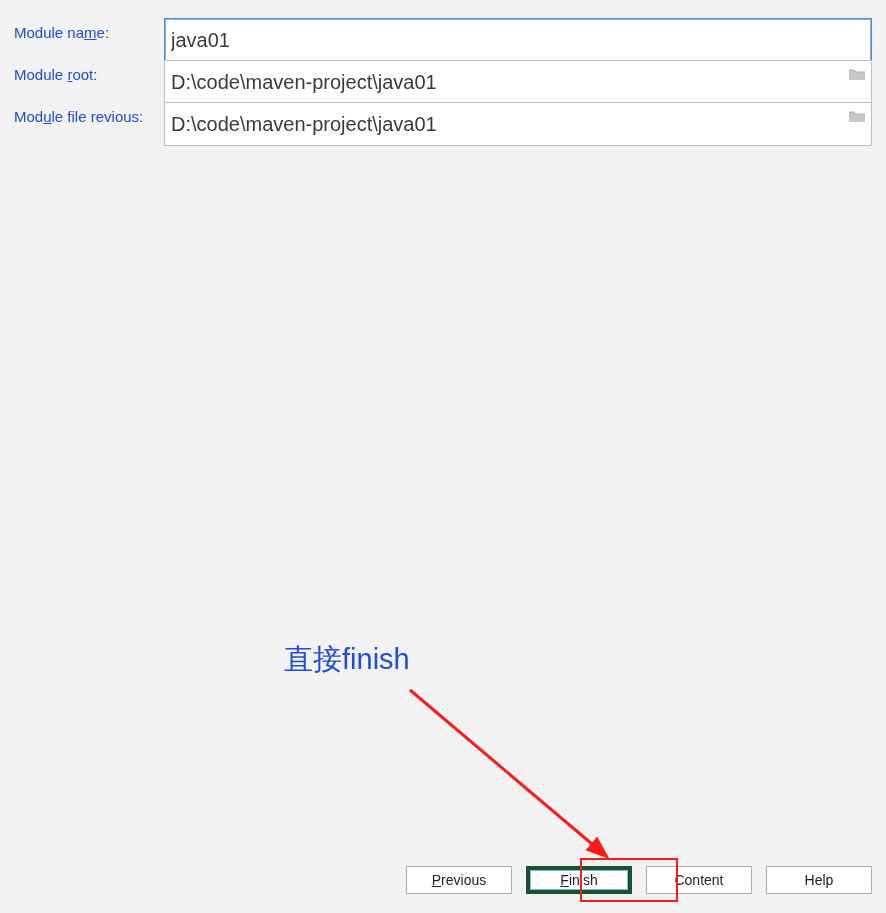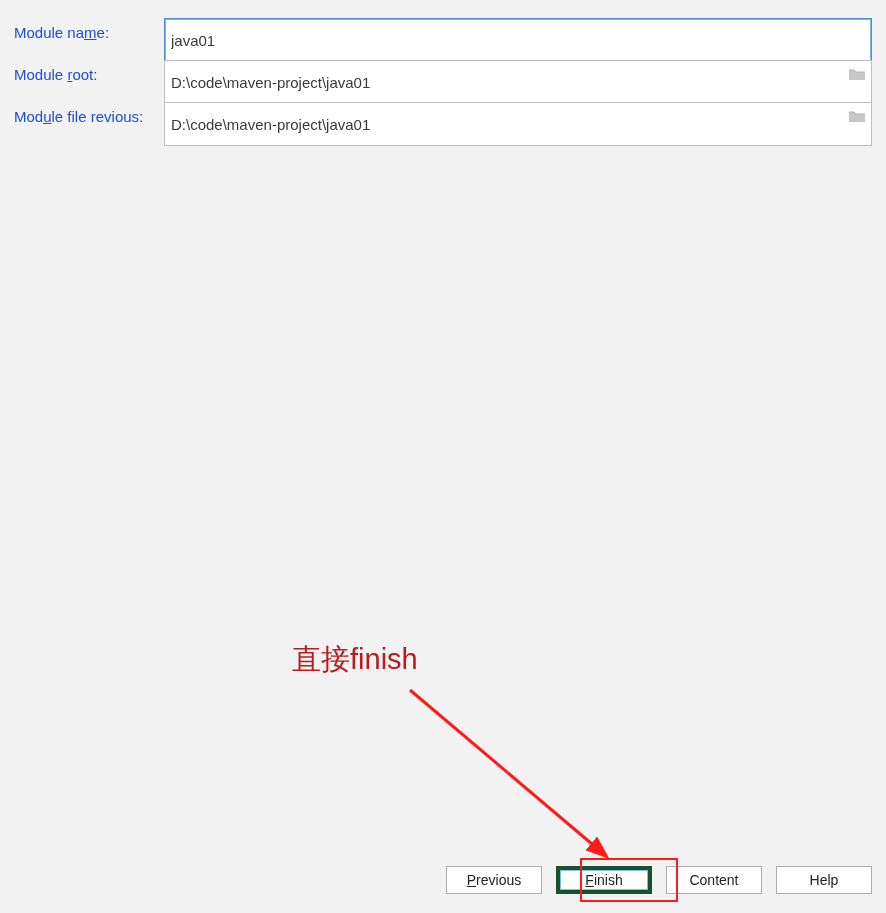--- a/index.html
+++ b/index.html
@@ -35,21 +35,21 @@
     flex: 1 1 auto;
     position: relative;
     height: 28px;
   }
   .text-input {
     width: 100%;
     height: 44px;
     border: 1px solid #bfbfbf;
     background: #ffffff;
     font-family: inherit;
-    font-size: 15px;
+    font-size: 20px;
     padding: 8px 6px;
     color: #3a3a3a;
     outline: none;
   }
   .text-input.focused {
     border: 1px solid #4a90d9;
     box-shadow: 0 0 0 1px #7fb4e6 inset;
   }
   .folder-icon {
     position: absolute;
@@ -65,42 +65,42 @@
     left: 0; right: 0; bottom: 0;
     height: 52px;
     background: #f2f2f2;
     display: flex;
     justify-content: flex-end;
     align-items: center;
     padding: 0 14px 14px 0;
     gap: 14px;
   }
   .btn {
-    width: 96px;
+    width: 106px;
     height: 28px;
     border: 1px solid #adadad;
     background: #ffffff;
     font-family: inherit;
     font-size: 14px;
     color: #222;
     display: flex;
     align-items: center;
     justify-content: center;
     cursor: pointer;
   }
   .btn.default {
     border: 4px solid #14532d;
     box-shadow: 0 0 0 1px #86b9e4 inset;
   }
   .annotation-text {
     position: absolute;
-    left: 292px;
+    left: 284px;
     top: 640px;
     font-size: 29px;
-    color: #b91c1c;
+    color: #1d4ed8;
     font-weight: 500;
     font-family: "Microsoft YaHei", Arial, sans-serif;
   }
   .arrow-svg {
     position: absolute;
     left: 400px;
     top: 680px;
     width: 260px;
     height: 200px;
     pointer-events: none;

